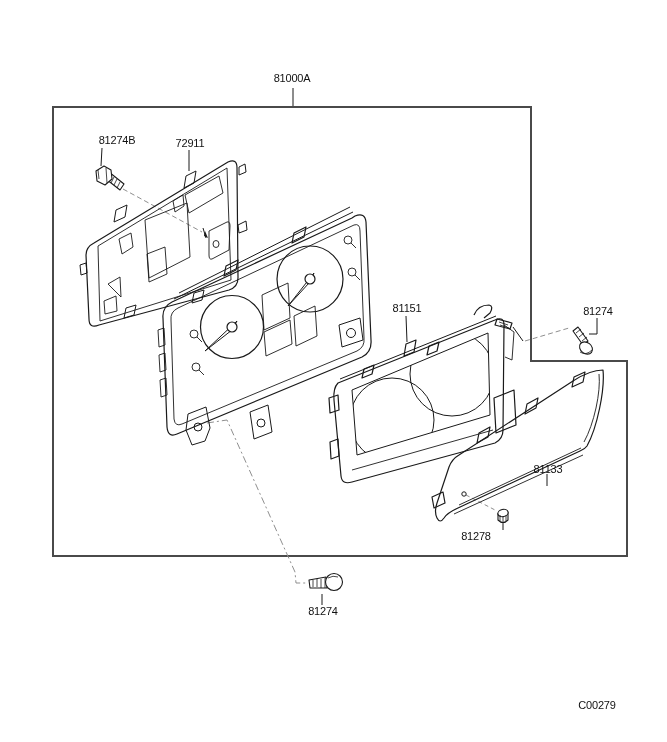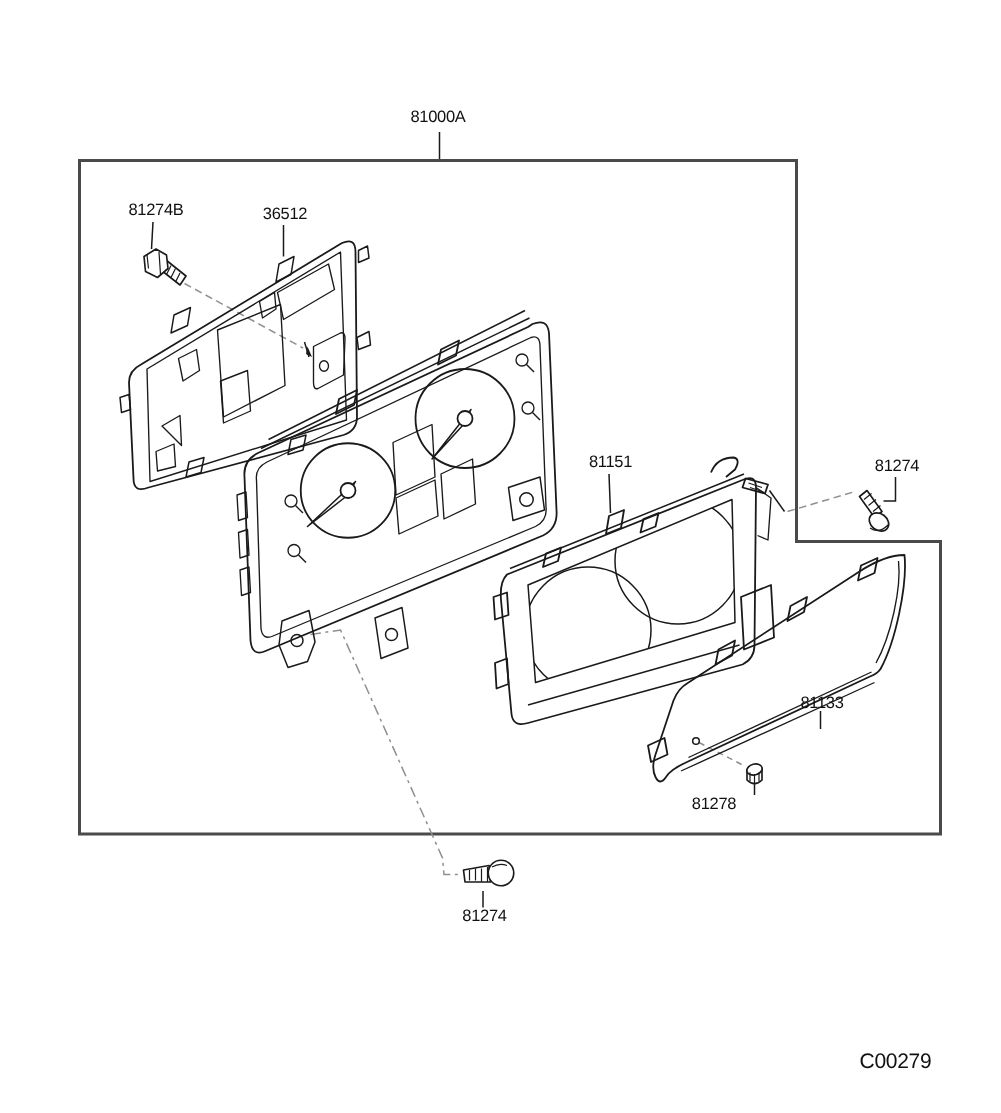--- a/index.html
+++ b/index.html
@@ -16,21 +16,21 @@
     transform:translateX(-50%);
     font-size:11px;
     letter-spacing:-0.2px;
     color:#111;
     white-space:nowrap;
     line-height:1;
   }
   .code-label{
     position:absolute;
     transform:translateX(-50%);
-    font-size:14px;
+    font-size:11px;
     letter-spacing:-0.2px;
     color:#111;
     white-space:nowrap;
     line-height:1;
   }
 </style>
 </head>
 <body>
 
 <div class="stage">
@@ -210,23 +210,23 @@
 
     <g stroke="#1a1a1a" stroke-width="1.1" fill="#ffffff" stroke-linejoin="round">
       <path d="M498,513 L498,520 Q503,525 508,520 L508,512"></path>
       <ellipse cx="503" cy="513" rx="5.2" ry="3.6" transform="rotate(-14 503 513)"></ellipse>
       <path d="M500,515 L500,521 M503,516 L503,523 M506,515 L506,521" stroke-width="0.8" fill="none"></path>
     </g>
   </svg>
 
   <div class="part-label" style="left:292px;top:73px">81000A</div>
 
-  <div class="part-label" style="left:104px;top:135px">81274B</div>
-
-  <div class="part-label" style="left:190px;top:138px">36512</div>
+  <div class="part-label" style="left:117px;top:135px">81274B</div>
+
+  <div class="part-label" style="left:190px;top:138px">72911</div>
 
   <div class="part-label" style="left:407px;top:303px">81151</div>
 
   <div class="part-label" style="left:598px;top:306px">81274</div>
 
   <div class="part-label" style="left:548px;top:464px">81133</div>
 
   <div class="part-label" style="left:476px;top:531px">81278</div>
 
   <div class="part-label" style="left:323px;top:606px">81274</div>

